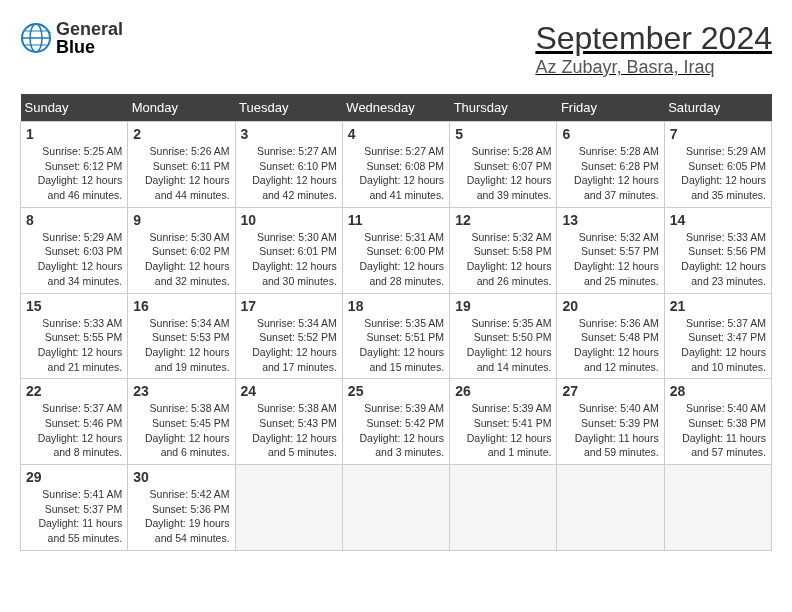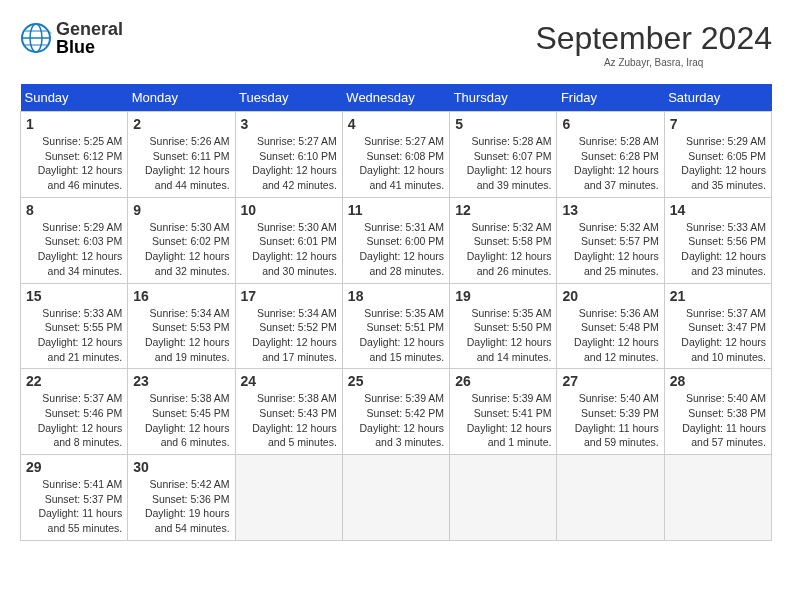--- a/index.html
+++ b/index.html
@@ -15,38 +15,39 @@
       justify-content: space-between;
       align-items: flex-start;
       margin-bottom: 16px;
     }
     .logo {
       display: flex;
       align-items: center;
       gap: 6px;
     }
     .title-block {
-      text-align: center;
+      text-align: left;
+      text-decoration: underline;
     }
     .month-title {
       font-size: 32px;
       font-weight: 300;
       color: #333;
     }
     .location {
-      font-size: 10px;
+      font-size: 18px;
       color: #555;
     }
     table {
       width: 100%;
       border-collapse: collapse;
       font-size: 11px;
     }
     th {
-      background: #1d4ed8;
+      background: #404040;
       color: #fff;
       padding: 6px 4px;
       text-align: left;
       font-size: 13px;
       font-weight: normal;
     }
     td {
       border: 1px solid #ccc;
       vertical-align: top;
       padding: 4px 5px;

